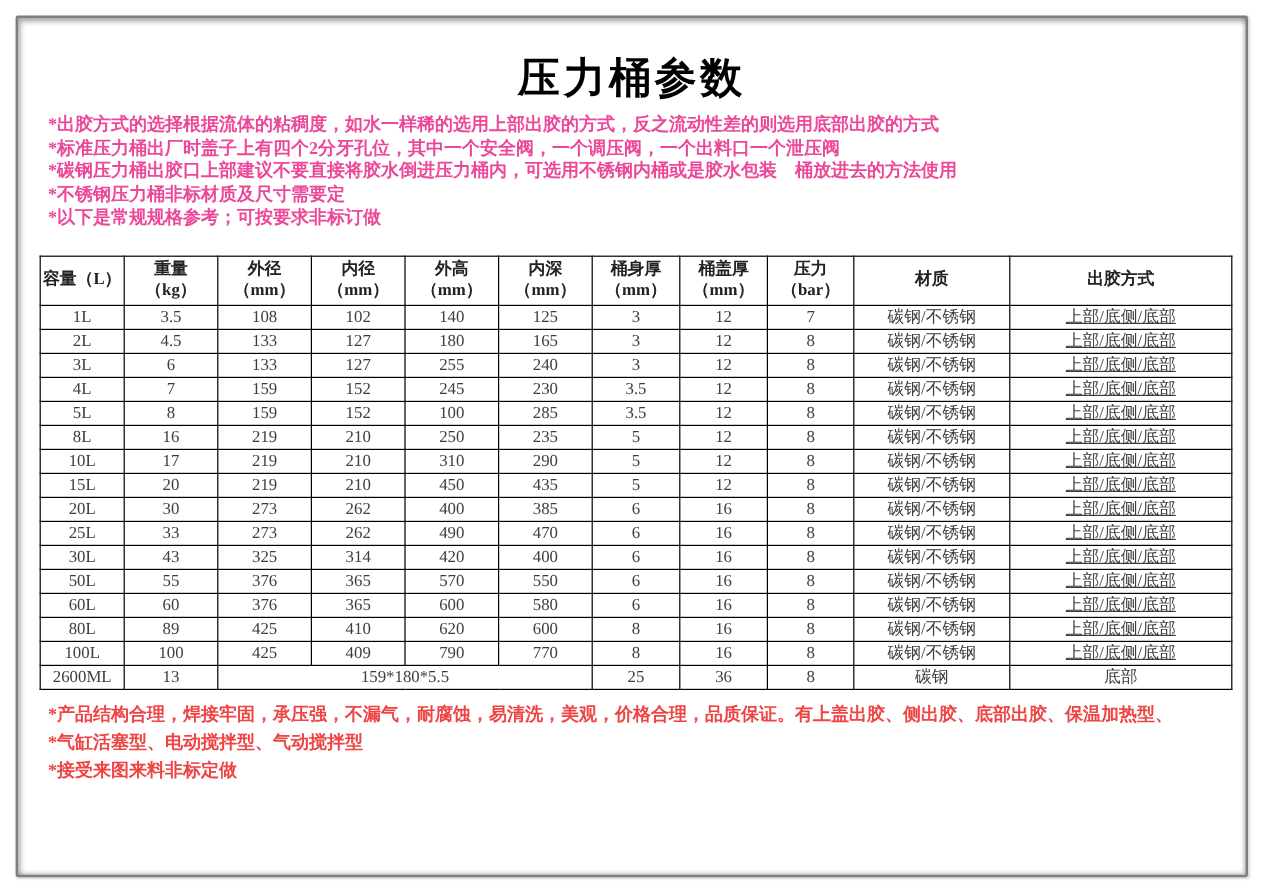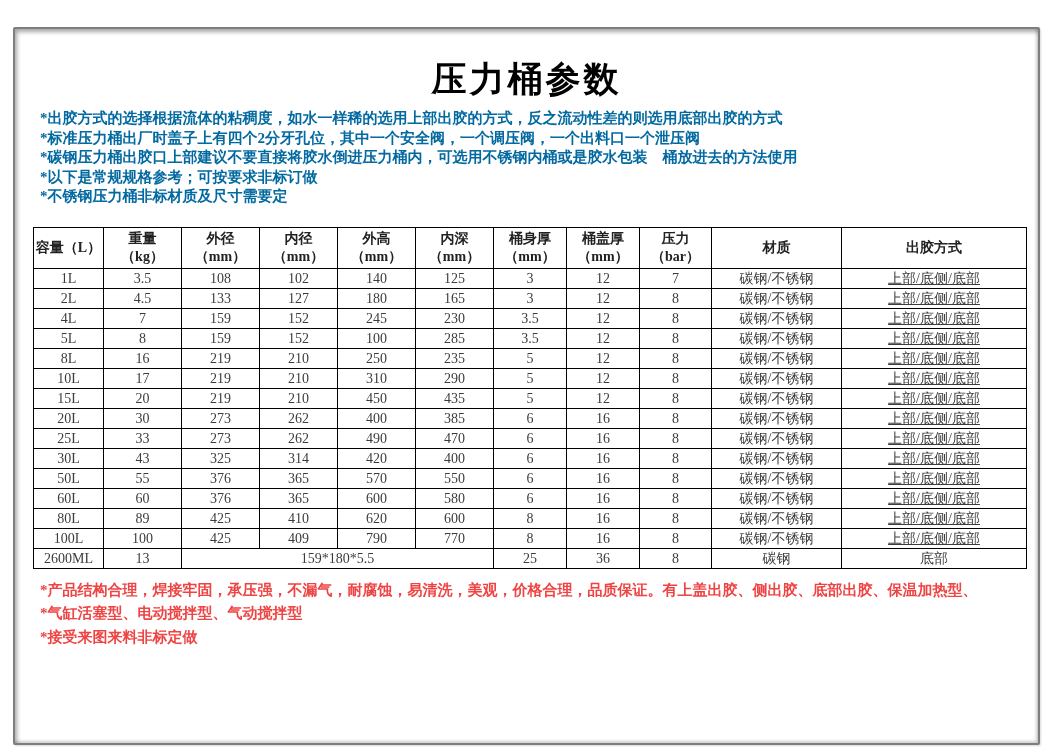--- a/index.html
+++ b/index.html
@@ -2,32 +2,32 @@
 <html><head>
 <meta charset="utf-8">
 <style>
   html,body{margin:0;padding:0;background:#ffffff;}
   body{
     width:1053px;height:747px;position:relative;overflow:hidden;
     font-family:"Liberation Serif","DejaVu Serif",serif;
     color:#1b1b1b;
   }
   .frame{
-    position:absolute;left:13px;top:27px;width:1027px;height:718px;
+    position:absolute;left:13px;top:13px;width:1027px;height:718px;
     box-sizing:border-box;background:#ffffff;
     border:2px solid #7e7e7e;border-radius:2px;
     box-shadow:inset 2px 3px 4px rgba(0,0,0,.35), inset -2px -2px 3px rgba(0,0,0,.18), 1px 1px 2px rgba(0,0,0,.15);
   }
   .page-title{
     margin:27px 0 6px 0;text-align:center;
     font-size:35px;font-weight:bold;letter-spacing:3px;color:#000;
   }
   .notes-top{padding:0 20px 0 25px;}
   .notes-top .note{
-    font-size:15px;font-weight:bold;line-height:19.5px;color:#0369a1;
+    font-size:15px;font-weight:bold;line-height:19.5px;color:#ec4899;
     white-space:nowrap;
   }
   table.params{
     margin:20px 0 0 18px;border-collapse:collapse;table-layout:fixed;
     width:993px;
   }
   table.params th, table.params td{
     border:1px solid #000;text-align:center;vertical-align:middle;
     overflow:hidden;box-sizing:border-box;
   }
@@ -53,22 +53,22 @@
 <body>
 
 <div class="frame">
 
   <div class="page-title">压力桶参数</div>
 
   <div class="notes-top">
     <div class="note">*出胶方式的选择根据流体的粘稠度，如水一样稀的选用上部出胶的方式，反之流动性差的则选用底部出胶的方式</div>
     <div class="note">*标准压力桶出厂时盖子上有四个2分牙孔位，其中一个安全阀，一个调压阀，一个出料口一个泄压阀</div>
     <div class="note">*碳钢压力桶出胶口上部建议不要直接将胶水倒进压力桶内，可选用不锈钢内桶或是胶水包装　桶放进去的方法使用</div>
+    <div class="note">*不锈钢压力桶非标材质及尺寸需要定</div>
     <div class="note">*以下是常规规格参考；可按要求非标订做</div>
-    <div class="note">*不锈钢压力桶非标材质及尺寸需要定</div>
   </div>
 
   <table class="params">
     <colgroup>
       <col class="c-cap">
         <col class="c-num">
         <col class="c-num">
         <col class="c-num">
       <col class="c-num">
         <col class="c-num">
@@ -122,20 +122,33 @@
           <td>127</td>
           <td>180</td>
           <td>165</td>
           <td>3</td>
           <td>12</td>
           <td>8</td>
           <td>碳钢/不锈钢</td>
           <td class="link">上部/底侧/底部</td>
         </tr>
         <tr>
+          <td>3L</td>
+          <td>6</td>
+          <td>133</td>
+          <td>127</td>
+          <td>255</td>
+          <td>240</td>
+          <td>3</td>
+          <td>12</td>
+          <td>8</td>
+          <td>碳钢/不锈钢</td>
+          <td class="link">上部/底侧/底部</td>
+        </tr>
+        <tr>
           <td>4L</td>
           <td>7</td>
           <td>159</td>
           <td>152</td>
           <td>245</td>
           <td>230</td>
           <td>3.5</td>
           <td>12</td>
           <td>8</td>
           <td>碳钢/不锈钢</td>

